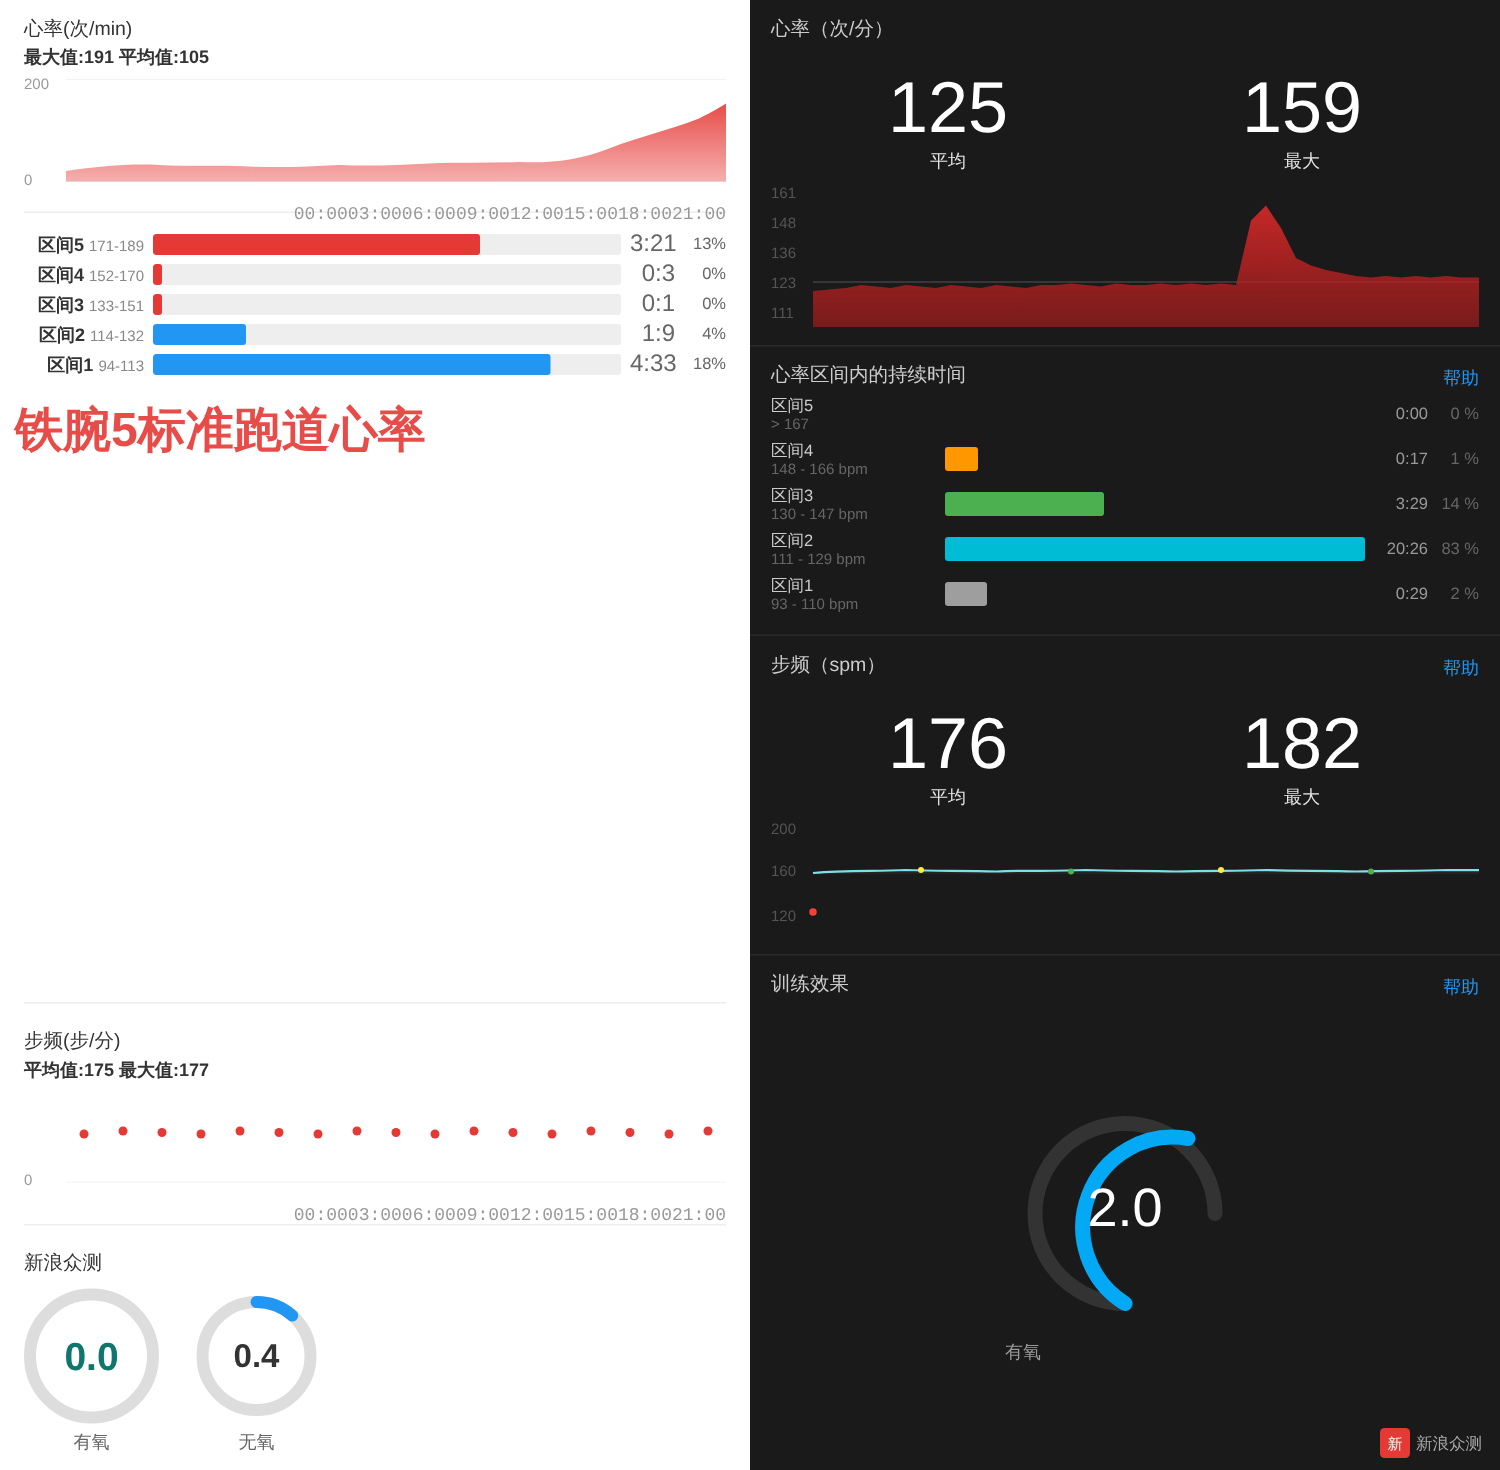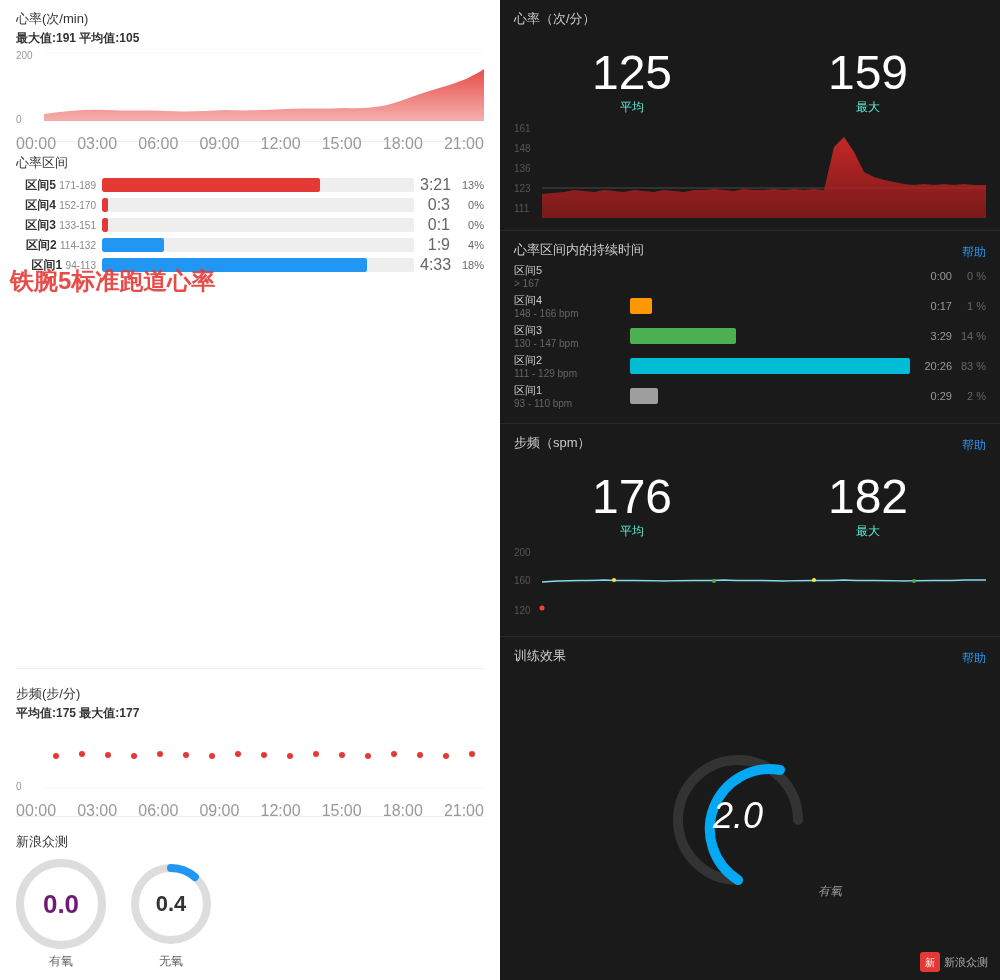--- a/index.html
+++ b/index.html
@@ -39,24 +39,25 @@
       font-weight: bold;
       margin-bottom: 2px;
     }
     .chart-area {
       width: 100%;
       height: 80px;
       position: relative;
     }
     .time-axis {
       display: flex;
-      justify-content: space-between;
-      font-size: 16px;
+      justify-content: flex-end;
+      font-size: 12px;
       color: #999;
       margin-top: 2px;
+      font-family: Liberation Mono, monospace;
     }
     .divider {
       border: none;
       border-top: 1px solid #eee;
       margin: 4px 0;
     }
 
     
     .zone-section {
       flex: 1;
@@ -133,21 +134,21 @@
       border-radius: 50%;
       border: 8px solid #ddd;
       display: flex;
       align-items: center;
       justify-content: center;
       position: relative;
     }
     .circle-value {
       font-size: 26px;
       font-weight: bold;
-      color: #701a75;
+      color: #0f766e;
     }
     .circle-label {
       font-size: 12px;
       color: #666;
     }
 
     
     .watermark-left {
       position: absolute;
       font-size: 32px;
@@ -192,21 +193,21 @@
       margin-top: 17px;
     }
     .right-stat-value {
       font-size: 48px;
       font-weight: 300;
       color: #fff;
       line-height: 1;
     }
     .right-stat-label {
       font-size: 12px;
-      color: #5eead4;
+      color: #e5e5e5;
       margin-top: 2px;
     }
 
     
     .right-chart {
       width: 100%;
       height: 100px;
       position: relative;
     }
 
@@ -335,21 +336,20 @@
           <span>15:00</span>
           <span>18:00</span>
           <span>21:00</span>
         </div>
       </div>
     </div>
 
     <hr class="divider">
 
     <div class="zone-section">
-      <div class="section-title">心率区间</div>
 
       <div class="zone-row">
         <div class="zone-label"><strong>区间5</strong> <span>171-189</span></div>
         <div class="zone-bar-wrap">
           <div class="zone-bar" style="width:70%;background:#e53935;"></div>
         </div>
         <div class="zone-time">3:21</div>
         <div class="zone-pct">13%</div>
       </div>
 
@@ -450,21 +450,21 @@
             <circle cx="45" cy="45" r="36" fill="none" stroke="#2196f3" stroke-width="8" stroke-dasharray="226" stroke-dashoffset="200" stroke-linecap="round" transform="rotate(-90 45 45)"></circle>
             <text x="45" y="52" text-anchor="middle" font-size="22" font-weight="bold" fill="#333">0.4</text>
           </svg>
           <span class="circle-label">无氧</span>
         </div>
       </div>
     </div>
 
   </div>
 
-  <div class="watermark-left" style="top:265px;font-size:24px;">铁腕5标准跑道心率</div>
+  <div class="watermark-left" style="top:265px;font-size:32px;">铁腕5标准跑道心率</div>
 </div>
 
 <div class="right-wrapper">
   <div class="right-panel">
 
     <div class="right-section" style="padding-bottom:8px;">
       <div class="right-header">
         <div class="right-section-title">心率（次/分）</div>
       </div>
       <div class="right-stats-row">
@@ -599,21 +599,21 @@
         </svg>
       </div>
     </div>
 
     <div class="training-section">
       <div class="right-header">
         <div class="right-section-title">训练效果</div>
         <div class="right-help">帮助</div>
       </div>
       <div class="training-gauge-wrap">
-        <div style="display:flex;flex-direction:row;align-items:flex-end;font-style:italic;">
+        <div style="display:flex;flex-direction:column;align-items:flex-start;">
           <svg width="160" height="160" viewBox="0 0 160 160">
 
             <path d="M 80 140 A 60 60 0 1 1 140 80" stroke="#333" stroke-width="10" fill="none" stroke-linecap="round"></path>
 
             <path d="M 80 140 A 60 60 0 0 1 122 30" stroke="#03a9f4" stroke-width="10" fill="none" stroke-linecap="round"></path>
             <text x="80" y="88" text-anchor="middle" font-size="36" font-weight="300" fill="#ffffff">2.0</text>
           </svg>
           <div class="training-label">有氧</div>
         </div>
       </div>

